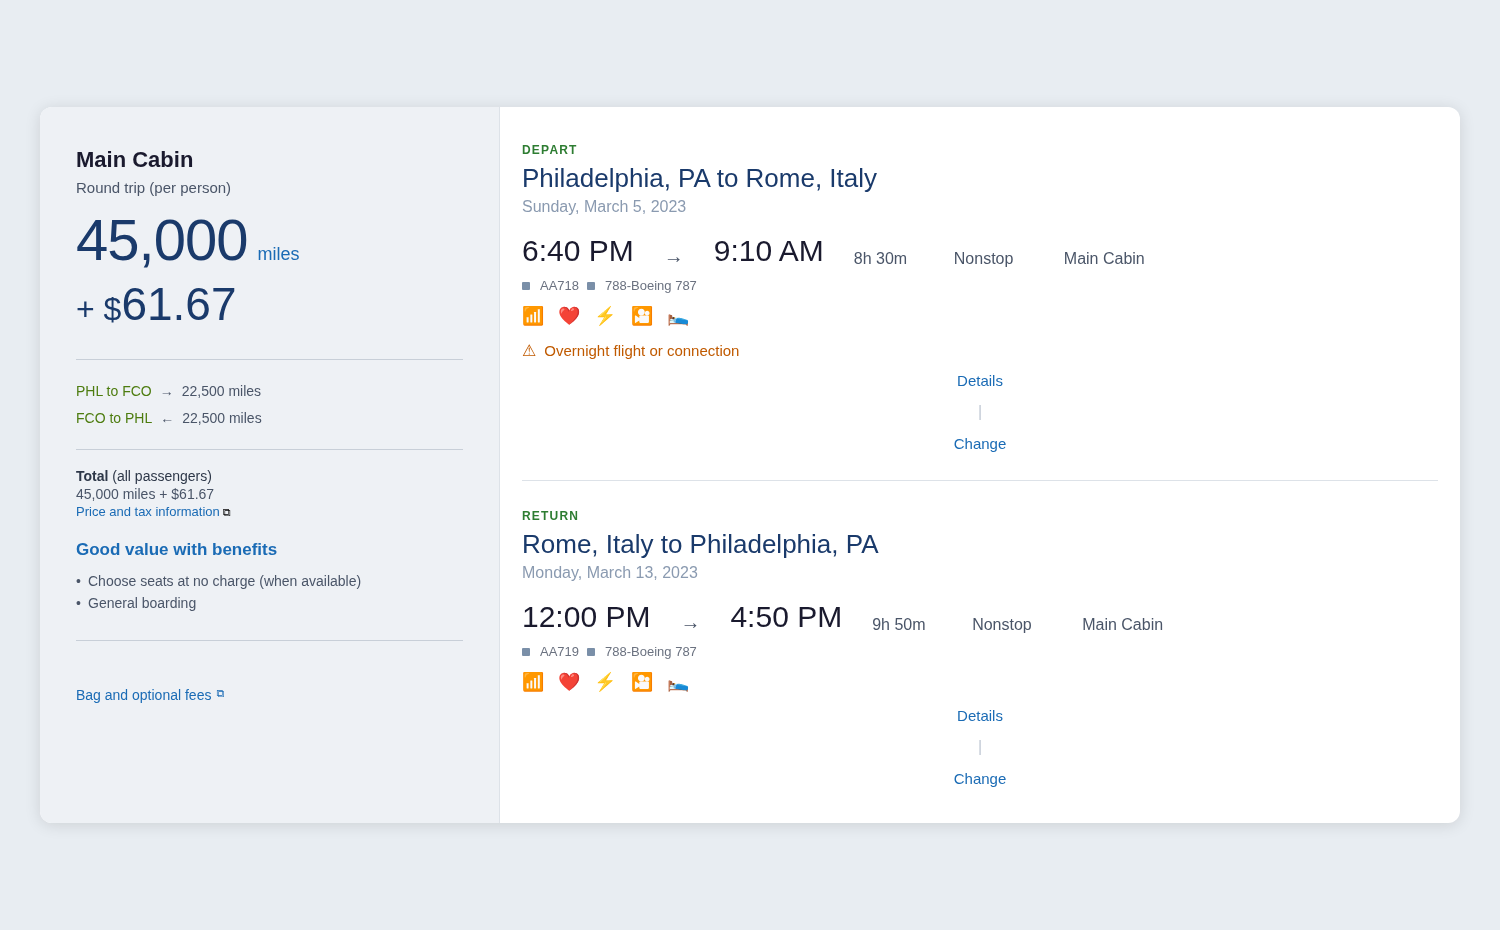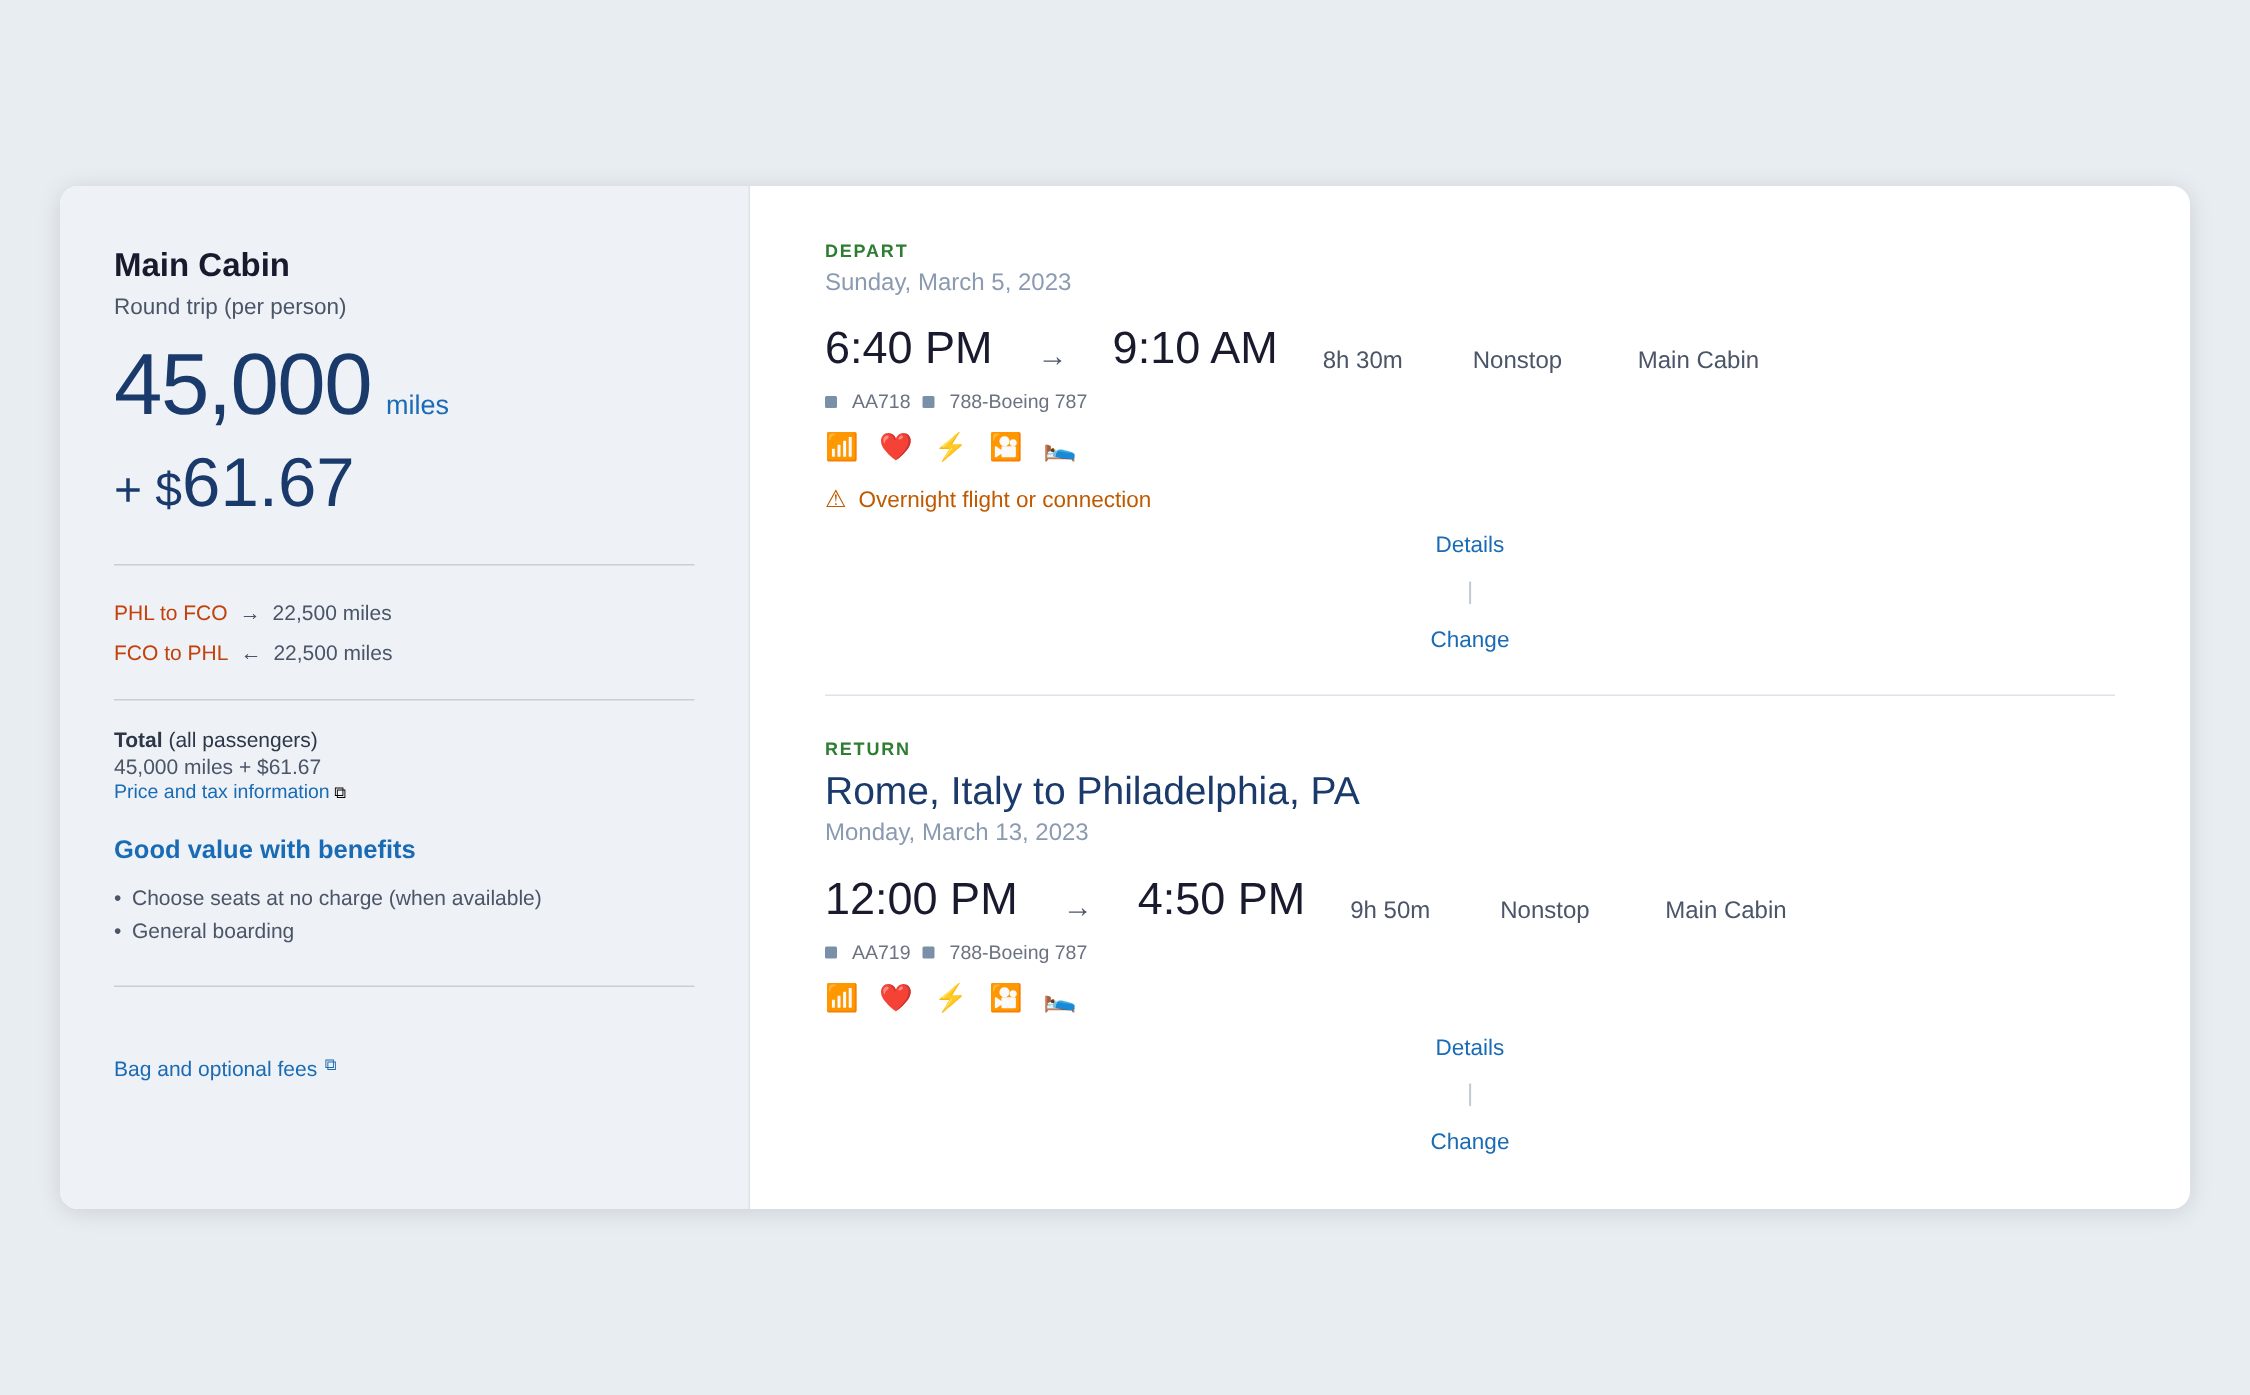--- a/index.html
+++ b/index.html
@@ -77,21 +77,21 @@
       color: #4a5568;
       line-height: 1.9;
     }
     .route-row {
       display: flex;
       align-items: center;
       gap: 8px;
     }
     .route-code {
       font-weight: 500;
-      color: #c2410c;
+      color: #4d7c0f;
       min-width: 68px;
     }
     .route-arrow {
       color: #4a5568;
       font-size: 14px;
     }
     .route-miles {
       color: #4a5568;
     }
     .total-section {
@@ -154,21 +154,21 @@
       margin-top: 28px;
       color: #1a6bb5;
       font-size: 14px;
       text-decoration: none;
       cursor: pointer;
     }
 
     
     .right-panel {
       flex: 1;
-      padding: 36px 50px;
+      padding: 36px 22px;
     }
     .flight-section {
       margin-bottom: 0;
     }
     .section-label {
       font-size: 12px;
       font-weight: 700;
       letter-spacing: 1.2px;
       color: #2e7d32;
       margin-bottom: 6px;
@@ -321,20 +321,21 @@
     <a class="bag-fees-link" href="#">
       <span>Bag and optional fees</span>
       <span class="ext-icon" style="margin-left:5px;">⧉</span>
     </a>
   </div>
 
   <div class="right-panel">
 
     <div class="flight-section">
       <div class="section-label">DEPART</div>
+      <div class="route-title">Philadelphia, PA to Rome, Italy</div>
       <div class="date-label">Sunday, March 5, 2023</div>
       <div class="flight-times-row">
         <span class="time-text">6:40 PM</span>
         <span class="arrow-icon">→</span>
         <span class="time-text">9:10 AM</span>
         <span class="duration">8h 30m</span>
         <span class="nonstop-label">Nonstop</span>
         <span class="cabin-label">Main Cabin</span>
       </div>
       <div class="flight-details-row">

